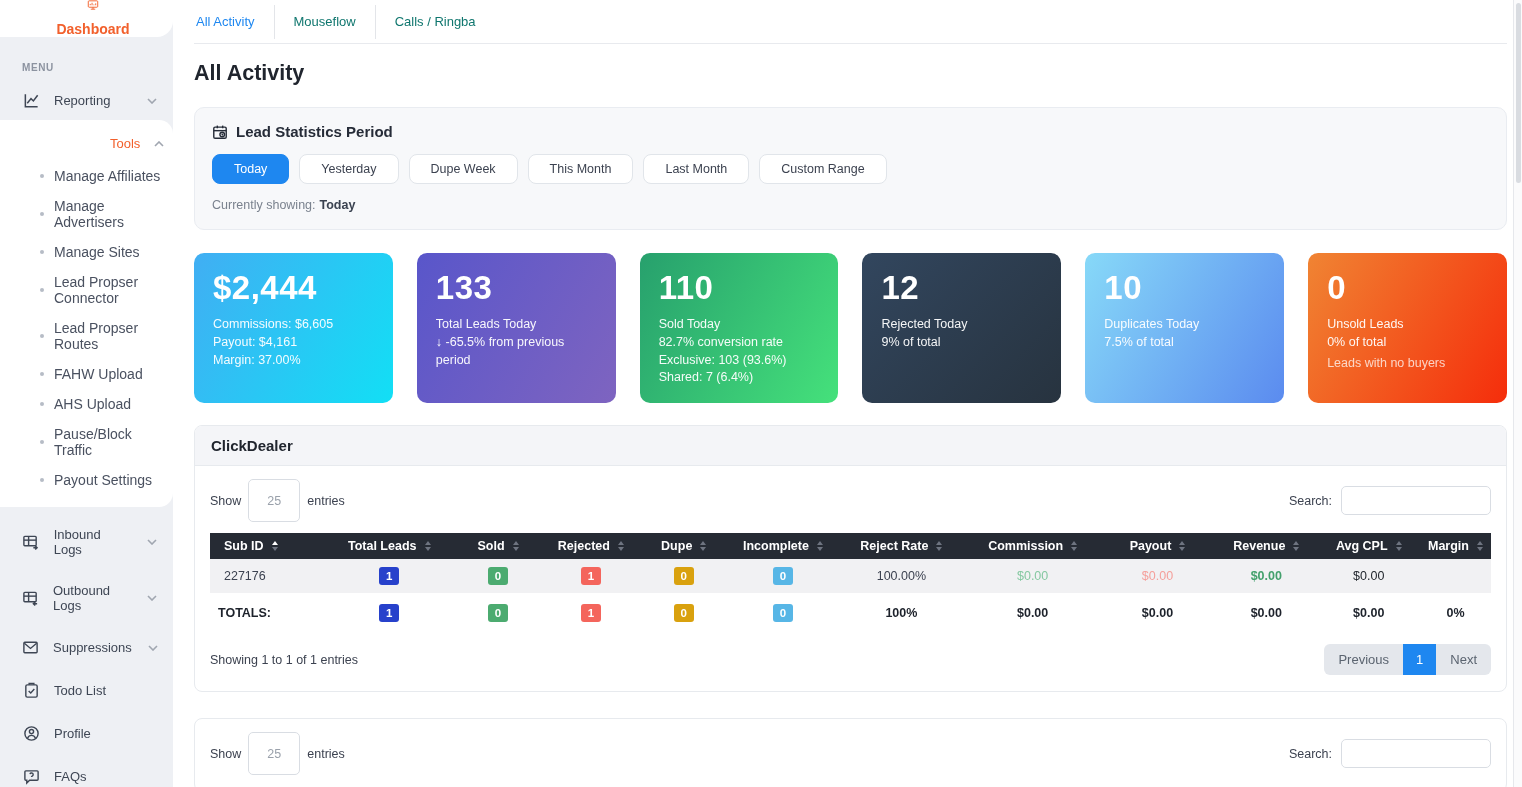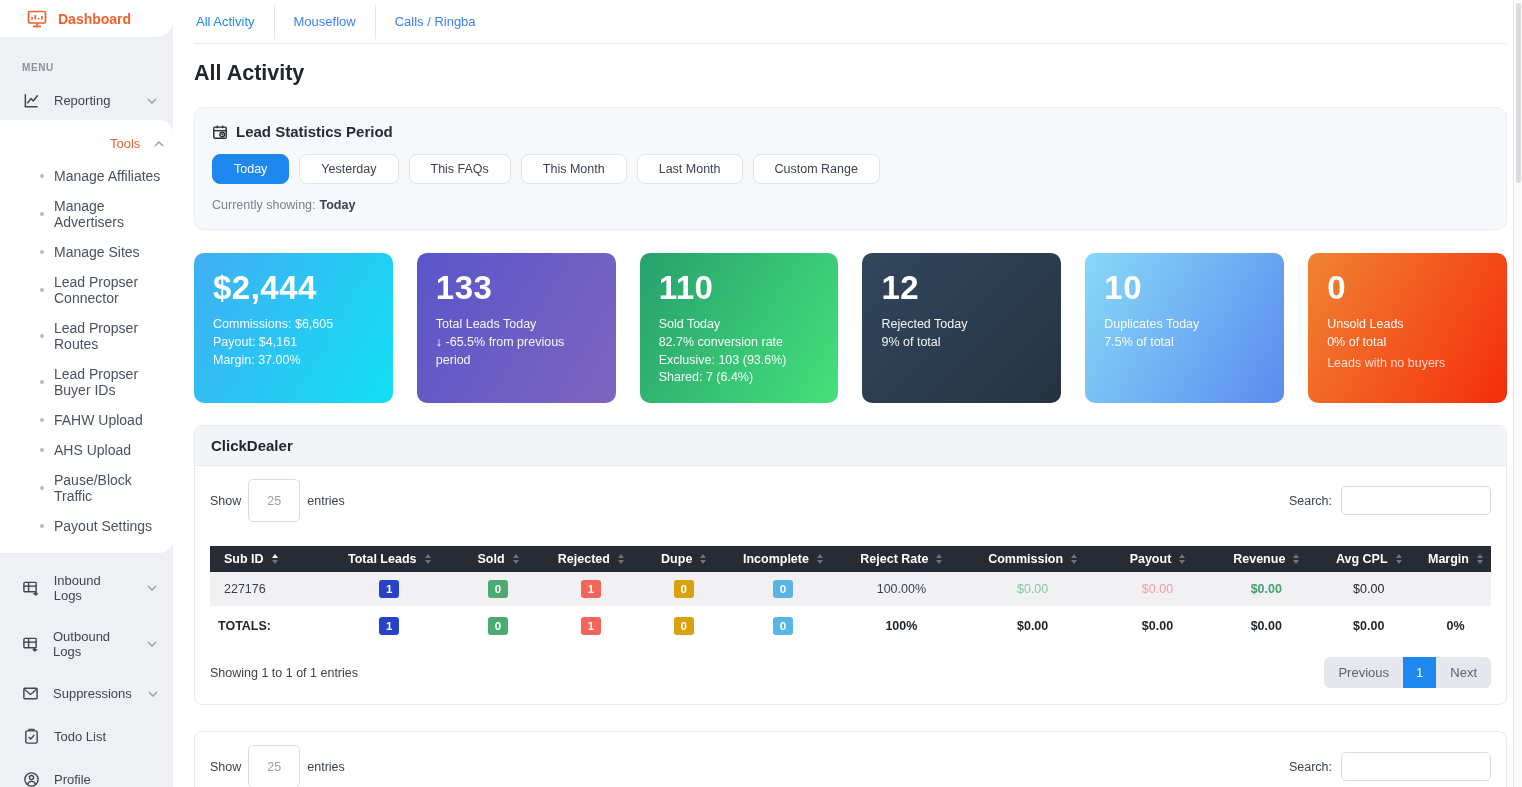--- a/index.html
+++ b/index.html
@@ -3,40 +3,40 @@
 <meta charset="utf-8">
 <style>
   * { box-sizing: border-box; margin: 0; padding: 0; }
   html, body { width: 1522px; height: 787px; overflow: hidden; }
   body { font-family: "Liberation Sans", sans-serif; background: #ffffff; color: #2a3040; }
 
   .app { display: flex; width: 1522px; height: 787px; }
 
   
   .sidebar { width: 173px; min-width: 173px; height: 787px; background: #eef0f4; position: relative; }
-  .brand-card { background: #fff; height: 37px; display: flex; align-items: center; gap: 11px; padding: 0 14px 0 27px; border-radius: 0 0 16px 0; }
+  .brand-card { background: #fff; height: 37px; display: flex; align-items: center; gap: 11px; padding: 0 14px 0 27px; border-radius: 0 0 16px 0; flex-direction: column; }
   .brand-card svg { color: #f2602c; }
   .brand-label { color: #f2602c; font-size: 14px; font-weight: 700; }
   .menu-label { font-size: 10px; font-weight: 700; letter-spacing: .6px; color: #8c93a0; margin: 25px 0 10px 22px; }
   .nav-item { display: flex; align-items: center; gap: 14px; padding: 9px 16px 9px 22px; font-size: 13px; color: #3e4654; cursor: pointer; }
   .nav-item .nico { color: #3e4654; display: flex; width: 18px; justify-content: center; }
   .nav-item .chev { color: #a0a6b0; margin-left: auto; }
   .nav-item .chev.near { margin-left: 2px; }
   .nav-item.active, .nav-item.active .nico { color: #f2602c; padding-left: 48px; }
   .tools-card { background: #fff; border-radius: 0 14px 14px 0; padding: 6px 0 12px 0; margin-top: 2px; }
   .sub-item { display: flex; align-items: center; gap: 10px; padding: 7px 8px 7px 40px; font-size: 14px; color: #4a5160; cursor: pointer; }
   .sub-item .dot { width: 4px; height: 4px; border-radius: 50%; background: #b6bcc6; flex-shrink: 0; }
   .lower-nav { margin-top: 10px; }
   .lower-nav .nav-item { padding-top: 10px; padding-bottom: 10px; margin-bottom: 6px; }
 
   
   .main { flex: 1; padding: 0 15px 0 21px; overflow: hidden; }
 
   .tabbar { display: flex; align-items: center; height: 44px; border-bottom: 1px solid #e8eaee; }
-  .tab { font-size: 13px; color: #3b82f6; padding: 0 19px; cursor: pointer; }
+  .tab { font-size: 13px; color: #0f766e; padding: 0 19px; cursor: pointer; }
   .tab:first-child { padding-left: 2px; }
   .tab.active { color: #1e87f0; }
   .tab-sep { width: 1px; height: 34px; background: #e3e5e9; }
 
   .page-title { font-size: 21.5px; font-weight: 700; color: #20252e; margin: 17px 0 21px; }
 
   
   .period-card { background: #f7f8fa; border: 1px solid #e9ecf1; border-radius: 10px; padding: 15px 17px 17px; margin-bottom: 23px; }
   .period-title { display: flex; align-items: center; gap: 8px; font-size: 15px; font-weight: 700; color: #262c38; }
   .period-title svg { color: #262c38; }
@@ -62,21 +62,21 @@
   
   .tcard { border: 1px solid #e7eaee; border-radius: 8px; margin-bottom: 26px; overflow: hidden; background: #fff; }
   .tcard-head { background: #f4f5f8; border-bottom: 1px solid #e7eaee; padding: 11px 16px; font-size: 15px; font-weight: 700; color: #20252e; }
   .tcard-body { padding: 13px 15px 16px; }
   .controls { display: flex; justify-content: space-between; align-items: center; font-size: 12.5px; color: #3c4250; }
   .show-group { display: flex; align-items: center; gap: 7px; }
   .entries-input { width: 52px; height: 43px; border: 1px solid #d9dde3; border-radius: 5px; text-align: center; color: #9aa1ab; font-size: 12.5px; font-family: inherit; }
   .search-group { display: flex; align-items: center; gap: 9px; }
   .search-input { width: 150px; height: 29px; border: 1px solid #d9dde3; border-radius: 5px; font-family: inherit; padding: 0 8px; font-size: 12.5px; }
 
-  table { width: 100%; border-collapse: collapse; margin-top: 24px; }
+  table { width: 100%; border-collapse: collapse; margin-top: 11px; }
   thead th { background: #262b34; color: #fff; font-size: 12.5px; font-weight: 700; padding: 6px 8px; text-align: center; white-space: nowrap; }
   thead th.left { text-align: left; padding-left: 14px; }
   th .thw { display: inline-flex; align-items: center; gap: 8px; }
   .sort { display: inline-flex; flex-direction: column; gap: 2px; cursor: pointer; }
   .sort i { display: block; width: 0; height: 0; border-left: 3.5px solid transparent; border-right: 3.5px solid transparent; }
   .sort .su { border-bottom: 4.5px solid #6e7480; }
   .sort .sd { border-top: 4.5px solid #6e7480; }
   .sort.asc .su { border-bottom-color: #ffffff; }
 
   tbody td { font-size: 12.5px; color: #3c4250; text-align: center; padding: 8px 8px; }
@@ -181,24 +181,20 @@
       <div class="sub-item">
           <span class="dot"></span>
           <span>Lead Propser Connector</span>
         </div>
       <div class="sub-item">
           <span class="dot"></span>
           <span>Lead Propser Routes</span>
         </div>
       <div class="sub-item">
           <span class="dot"></span>
-          <span>Lead Propser Buyer IDs</span>
-        </div>
-      <div class="sub-item">
-          <span class="dot"></span>
           <span>FAHW Upload</span>
         </div>
       <div class="sub-item">
           <span class="dot"></span>
           <span>AHS Upload</span>
         </div>
       <div class="sub-item">
           <span class="dot"></span>
           <span>Pause/Block Traffic</span>
         </div>
@@ -317,21 +313,21 @@
             <line x1="6" y1="1.8" x2="6" y2="4.8"></line>
             <line x1="12" y1="1.8" x2="12" y2="4.8"></line>
             <circle cx="11.5" cy="11.8" r="2.6"></circle>
             <polyline points="11.5 10.6 11.5 11.9 12.6 12.4"></polyline>
         </svg>
         <span>Lead Statistics Period</span>
       </div>
       <div class="period-buttons">
         <button class="pbtn active">Today</button>
         <button class="pbtn">Yesterday</button>
-        <button class="pbtn">This FAQs</button>
+        <button class="pbtn">Dupe Week</button>
         <button class="pbtn">This Month</button>
         <button class="pbtn">Last Month</button>
         <button class="pbtn">Custom Range</button>
       </div>
       <div class="currently">
         <span>Currently showing:</span><b>Today</b>
       </div>
     </section>
 
     <section class="stats">

